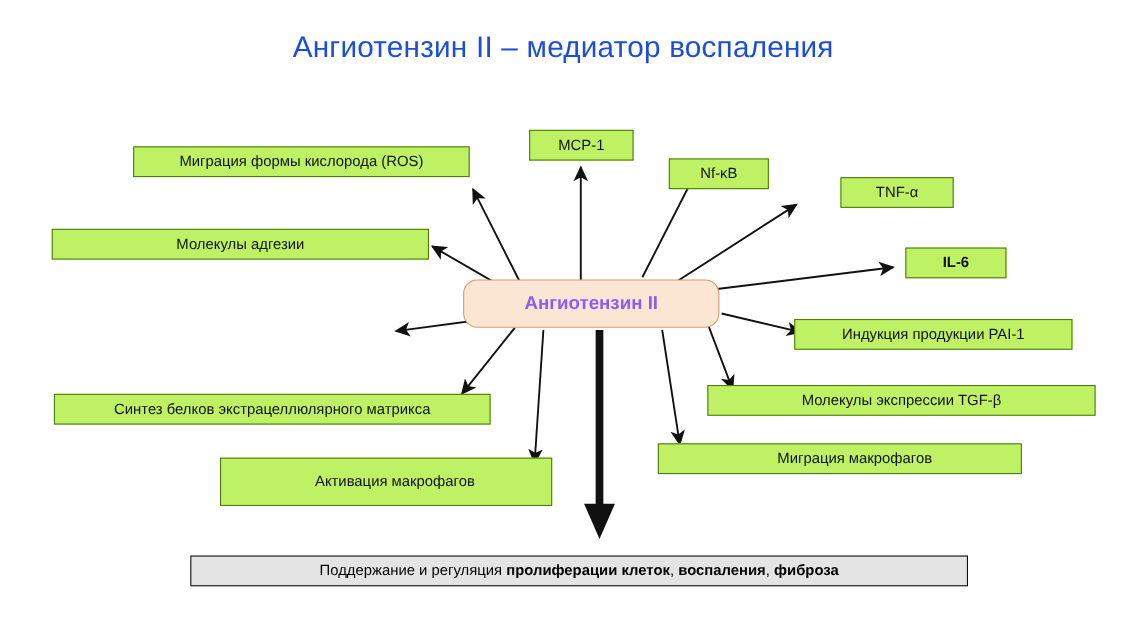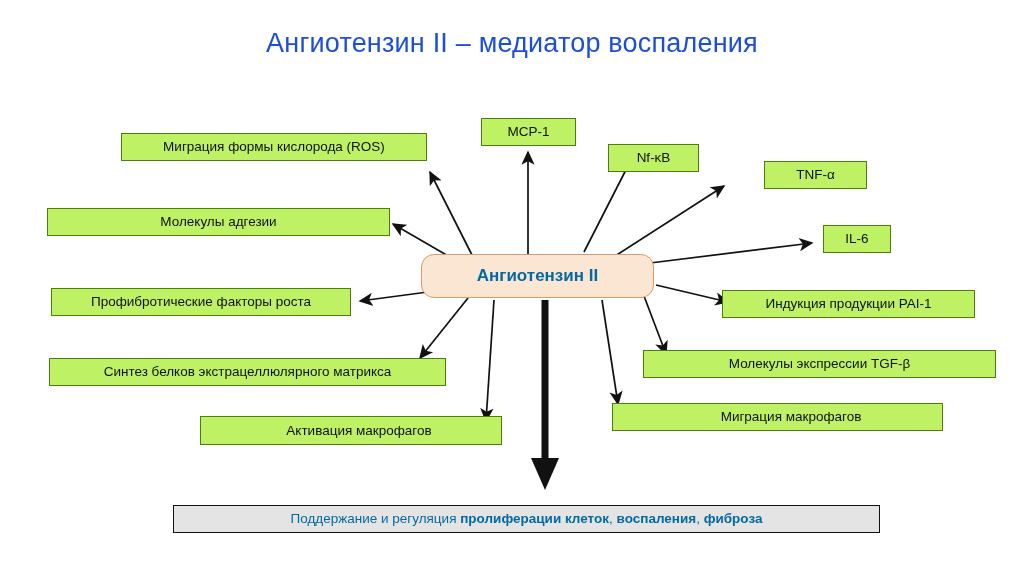--- a/index.html
+++ b/index.html
@@ -42,29 +42,29 @@
     justify-content: center;
     text-align: center;
     padding: 0 8px;
     line-height: 1.15;
     white-space: nowrap;
   }
   .center-node {
     background: #fbe6d4;
     border: 1px solid #d99b6a;
     border-radius: 13px;
-    color: #0369a1;
+    color: #8b5cf6;
     font-weight: bold;
     font-size: 17px;
   }
   .bottom-node {
     background: #e4e4e4;
     border: 1px solid #111111;
     font-size: 13.5px;
-    color: #0369a1;
+    color: #000000;
   }
   .bottom-node b { font-weight: bold; }
   svg.arrows {
     position: absolute;
     left: 0;
     top: 0;
     width: 1024px;
     height: 574px;
     pointer-events: none;
   }
@@ -131,49 +131,46 @@
   </div>
 
   <div class="node" style="left:764px; top:161px; width:103px; height:28px;">
     <span>TNF-α</span>
   </div>
 
   <div class="node" style="left:47px; top:208px; width:343px; height:28px;">
     <span>Молекулы адгезии</span>
   </div>
 
-  <div class="node" style="left:823px; top:225px; width:68px; height:28px;">
+  <div class="node" style="left:823px; top:225px; width:92px; height:28px;font-weight:bold;">
     <span>IL-6</span>
   </div>
 
   <div class="node center-node" style="left:421px; top:254px; width:233px; height:44px;">
     <span>Ангиотензин II</span>
   </div>
 
-  <div class="node" style="left:51px; top:288px; width:300px; height:28px;">
-    <span>Профибротические факторы роста</span>
-  </div>
 
   <div class="node" style="left:722px; top:290px; width:253px; height:28px;">
     <span>Индукция продукции PAI-1</span>
   </div>
 
   <div class="node" style="left:49px; top:358px; width:397px; height:28px;">
     <span>Синтез белков экстрацеллюлярного матрикса</span>
   </div>
 
   <div class="node" style="left:643px; top:350px; width:353px; height:28px;">
     <span>Молекулы экспрессии TGF-β</span>
   </div>
 
-  <div class="node" style="left:200px; top:416px; width:302px; height:29px;padding-left:24px;">
+  <div class="node" style="left:200px; top:416px; width:302px; height:44px;padding-left:24px;">
     <span>Активация макрофагов</span>
   </div>
 
-  <div class="node" style="left:612px; top:403px; width:331px; height:28px;padding-left:35px;">
+  <div class="node" style="left:598px; top:403px; width:331px; height:28px;padding-left:35px;">
     <span>Миграция макрофагов</span>
   </div>
 
   <div class="node bottom-node" style="left:173px; top:505px; width:707px; height:28px;">
     <span>
       <span>Поддержание и регуляция </span><b>пролиферации клеток</b><span>, </span><b>воспаления</b><span>, </span><b>фиброза</b>
     </span>
   </div>
 
 </div>

